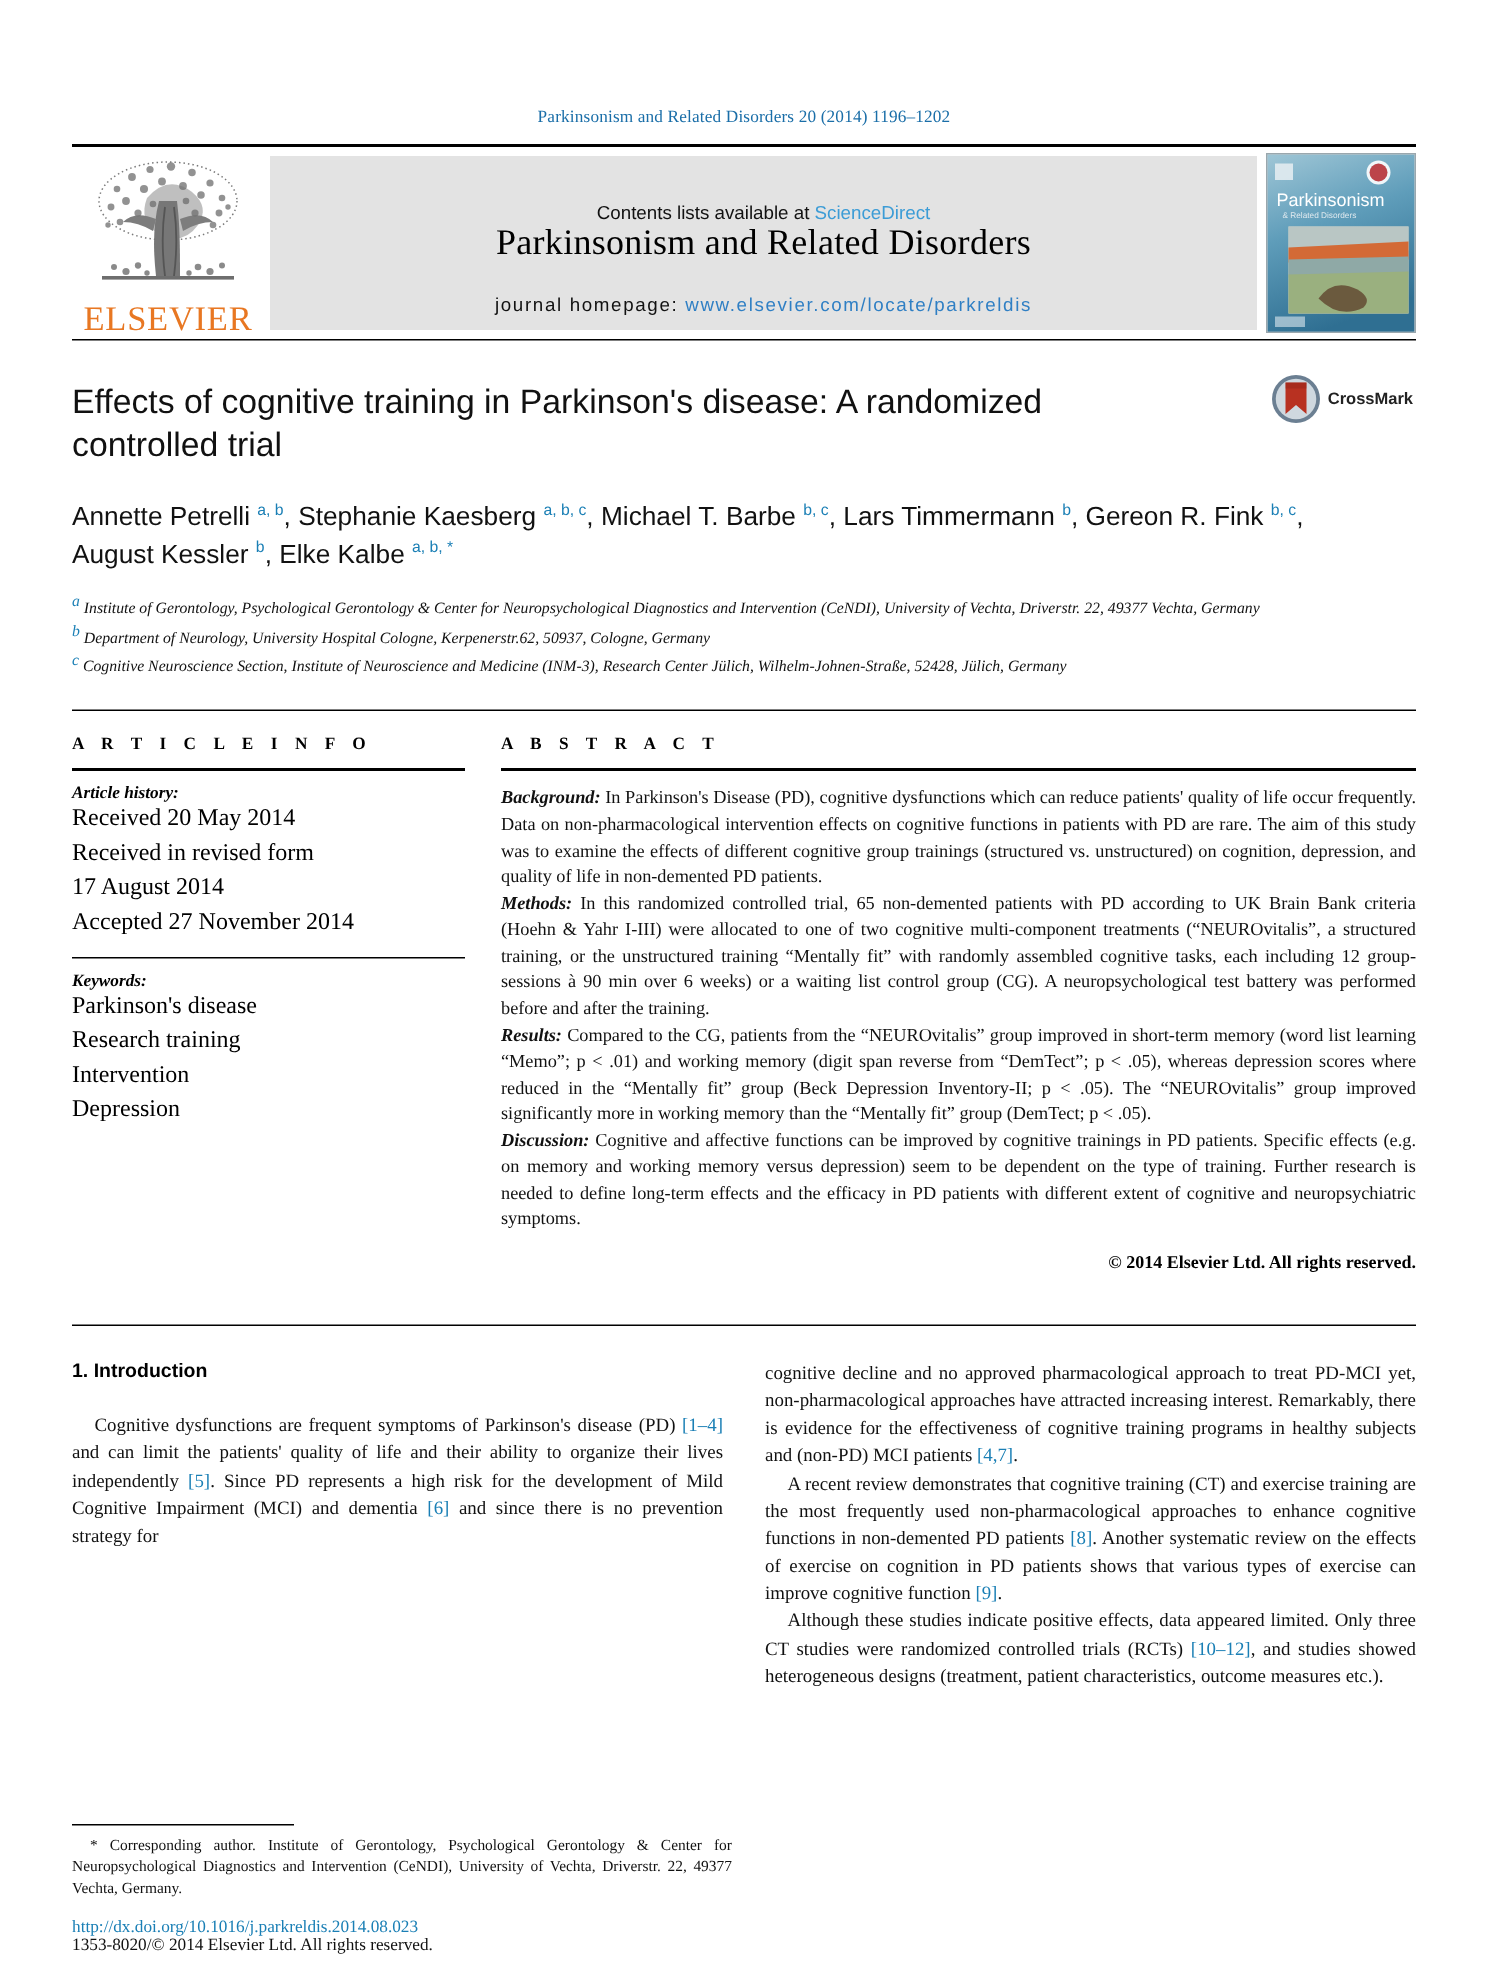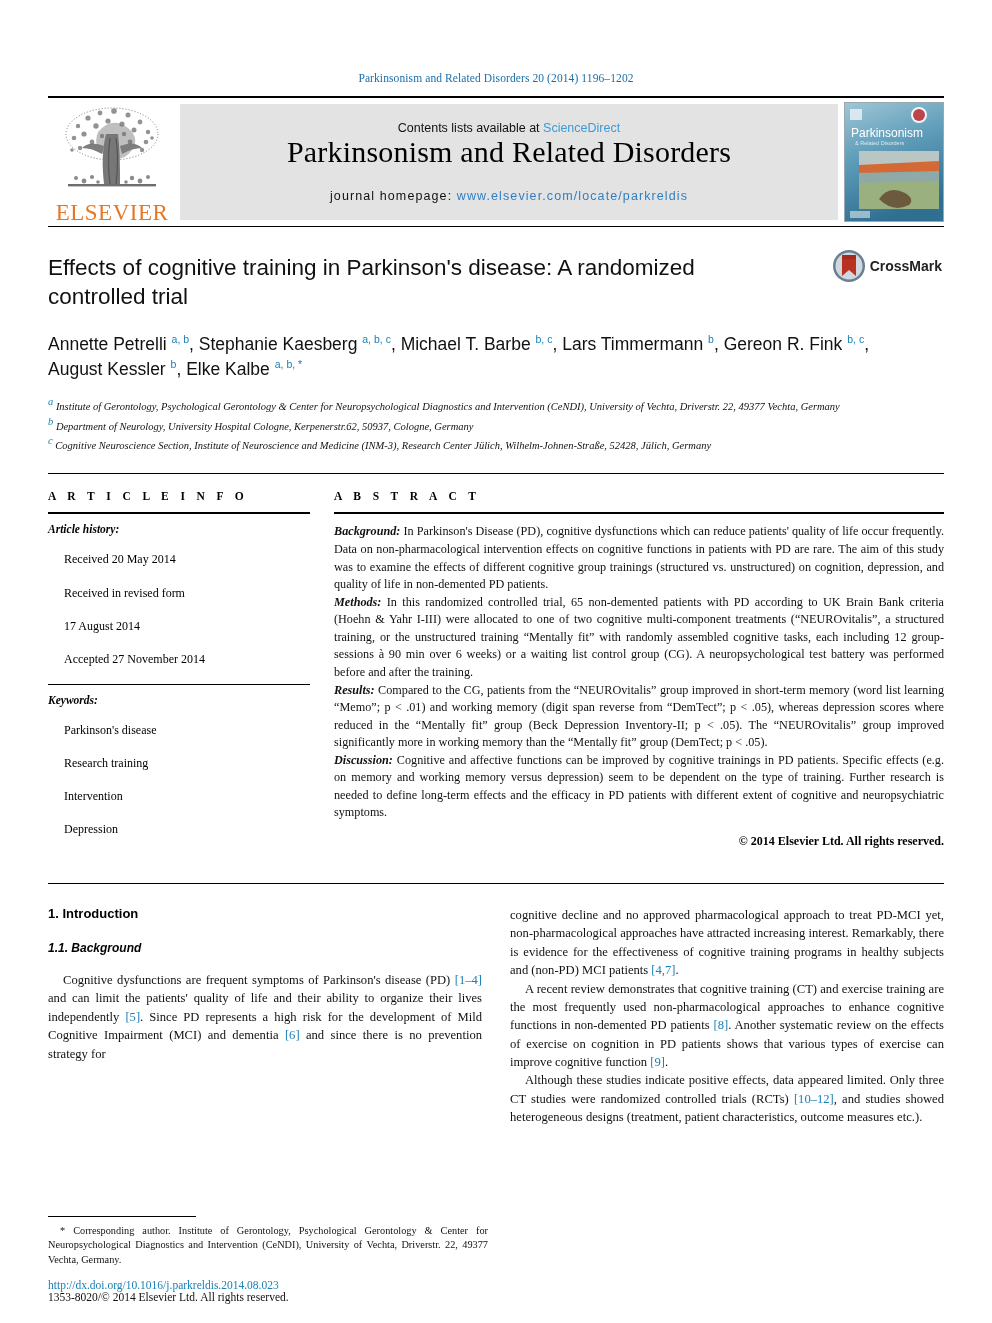--- a/index.html
+++ b/index.html
@@ -62,33 +62,33 @@
     line-height: 1;
     margin-top: 1px;
   }
   .sd-band {
     flex: 1 1 auto;
     background: #e3e3e3;
     margin: 6px 6px 6px 4px;
     display: flex;
     flex-direction: column;
     align-items: center;
-    justify-content: center;
+    justify-content: flex-end;
     padding: 9px 0 10px 0;
     box-sizing: border-box;
   }
   .sd-line {
     font-family: "Liberation Sans", sans-serif;
     font-size: 12.5px;
     color: #111;
   }
   .sd-link { color: #3c9cd6; }
   .journal-name {
     font-family: "Liberation Serif", serif;
-    font-size: 30px;
+    font-size: 24px;
     color: #000;
     letter-spacing: 0.2px;
   }
   .homepage {
     font-family: "Liberation Sans", sans-serif;
     font-size: 12.5px;
     letter-spacing: 1.1px;
     color: #111;
     margin-top: 20px;
   }
@@ -121,21 +121,21 @@
   .crossmark {
     position: absolute;
     right: 2px;
     top: 22px;
     display: flex;
     align-items: center;
     gap: 4px;
   }
   .cm-text {
     font-family: "Liberation Sans", sans-serif;
-    font-size: 14px;
+    font-size: 11px;
     font-weight: bold;
     color: #222;
   }
   .authors {
     font-family: "Liberation Sans", sans-serif;
     font-size: 17.5px;
     line-height: 1.45;
     margin-top: 20px;
     color: #111;
     max-width: 860px;
@@ -171,23 +171,23 @@
   .hr-thin  { border-top: 1.5px solid #000; margin: 12px 0 9px 0; }
   .info-label {
     font-family: "Liberation Serif", serif;
     font-style: italic;
     font-weight: bold;
     font-size: 11.5px;
     margin: 0;
   }
   .info-line {
     font-family: "Liberation Serif", serif;
-    font-size: 12px;
+    font-size: 16px;
     line-height: 1.42;
-    margin: 16px;
+    margin: 0;
   }
   .abs-p {
     font-family: "Liberation Serif", serif;
     font-size: 12.2px;
     line-height: 1.44;
     text-align: justify;
     margin: 0;
     color: #111;
   }
   .abs-lead { font-style: italic; font-weight: bold; }
@@ -421,21 +421,20 @@
       <p class="abs-p"><span class="abs-lead">Discussion:</span><span> Cognitive and affective functions can be improved by cognitive trainings in PD patients. Specific effects (e.g. on memory and working memory versus depression) seem to be dependent on the type of training. Further research is needed to define long-term effects and the efficacy in PD patients with different extent of cognitive and neuropsychiatric symptoms.</span></p>
       <p class="copyright">© 2014 Elsevier Ltd. All rights reserved.</p>
     </div>
   </div>
 
   <div class="body-rule"></div>
 
   <div class="body-cols">
     <div class="bcol">
       <h2 class="num">1.  Introduction</h2>
-      <h3 class="num">1.1.  Background</h3>
       <p class="body">Cognitive dysfunctions are frequent symptoms of Parkinson's disease (PD) <span class="ref">[1–4]</span> and can limit the patients' quality of life and their ability to organize their lives independently <span class="ref">[5]</span>. Since PD represents a high risk for the development of Mild Cognitive Impairment (MCI) and dementia <span class="ref">[6]</span> and since there is no prevention strategy for</p>
     </div>
     <div class="bcol">
       <p class="body" style="text-indent:0">cognitive decline and no approved pharmacological approach to treat PD-MCI yet, non-pharmacological approaches have attracted increasing interest. Remarkably, there is evidence for the effectiveness of cognitive training programs in healthy subjects and (non-PD) MCI patients <span class="ref">[4,7]</span>.</p>
       <p class="body">A recent review demonstrates that cognitive training (CT) and exercise training are the most frequently used non-pharmacological approaches to enhance cognitive functions in non-demented PD patients <span class="ref">[8]</span>. Another systematic review on the effects of exercise on cognition in PD patients shows that various types of exercise can improve cognitive function <span class="ref">[9]</span>.</p>
       <p class="body">Although these studies indicate positive effects, data appeared limited. Only three CT studies were randomized controlled trials (RCTs) <span class="ref">[10–12]</span>, and studies showed heterogeneous designs (treatment, patient characteristics, outcome measures etc.).</p>
     </div>
   </div>
 
   <div class="foot-wrap">

